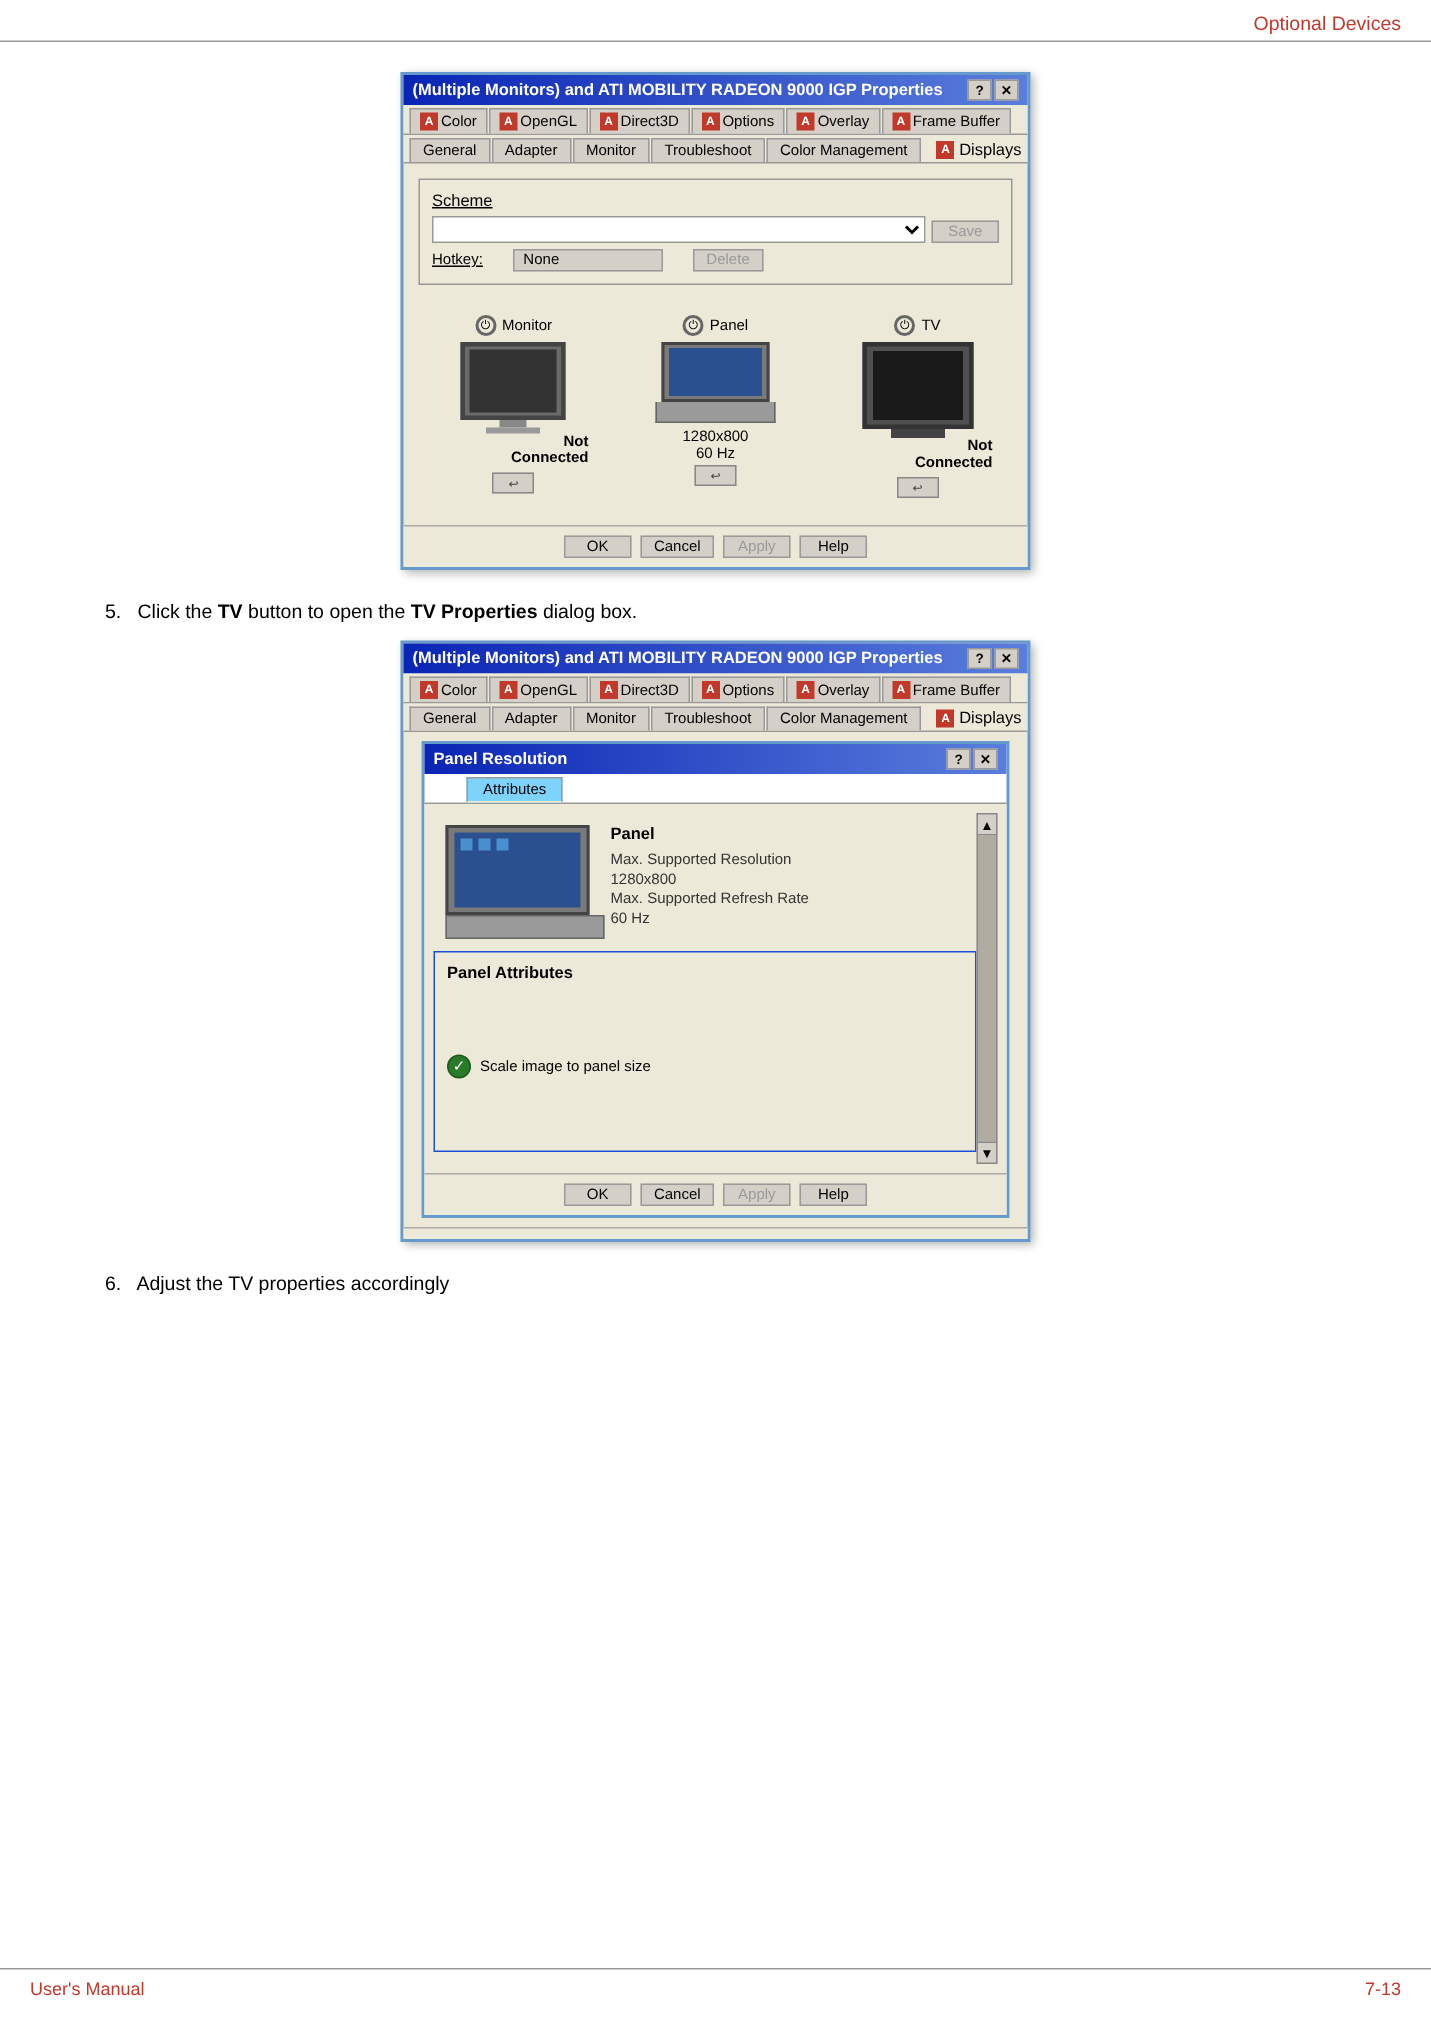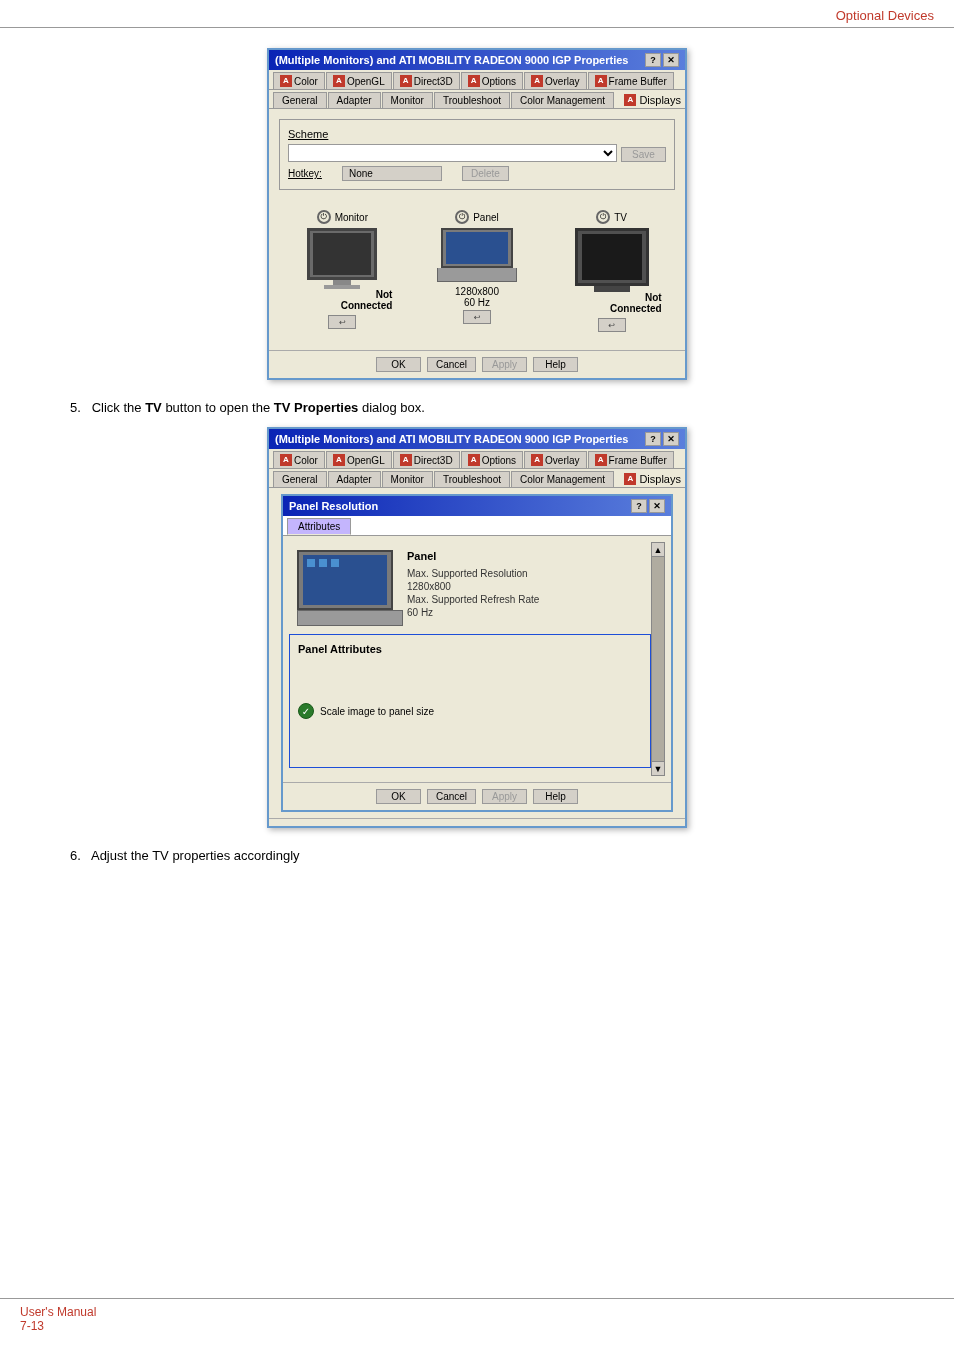--- a/index.html
+++ b/index.html
@@ -303,21 +303,20 @@
       position: absolute;
       bottom: 10px;
       left: 0;
       right: 0;
       display: flex;
       justify-content: space-between;
       padding: 6px 20px;
       border-top: 1px solid #999;
       font-size: 12px;
       color: #c0392b;
-      flex-direction: column;
     }
 
     
     .inner-panel-dialog {
       border: 2px solid #6699cc;
       background: white;
       margin: 6px;
       font-size: 11px;
     }
     .inner-panel-titlebar {
@@ -334,25 +333,26 @@
       background: #ece9d8;
       padding: 6px;
     }
     .inner-panel-tab-row {
       display: flex;
       padding: 2px 4px 0 4px;
       gap: 1px;
       border-bottom: 1px solid #999;
     }
     .inner-panel-tab {
-      background: #c4b5fd;
+      background: #7dd3fc;
       border: 1px solid #999;
       border-bottom: 1px solid #ece9d8;
       padding: 2px 10px;
       font-size: 10px;
+      margin-left: 24px;
     }
     .inner-content-row {
       display: flex;
       gap: 10px;
       padding: 8px;
     }
     .step6-text {
       margin-left: 10px;
       font-size: 13px;
     }

